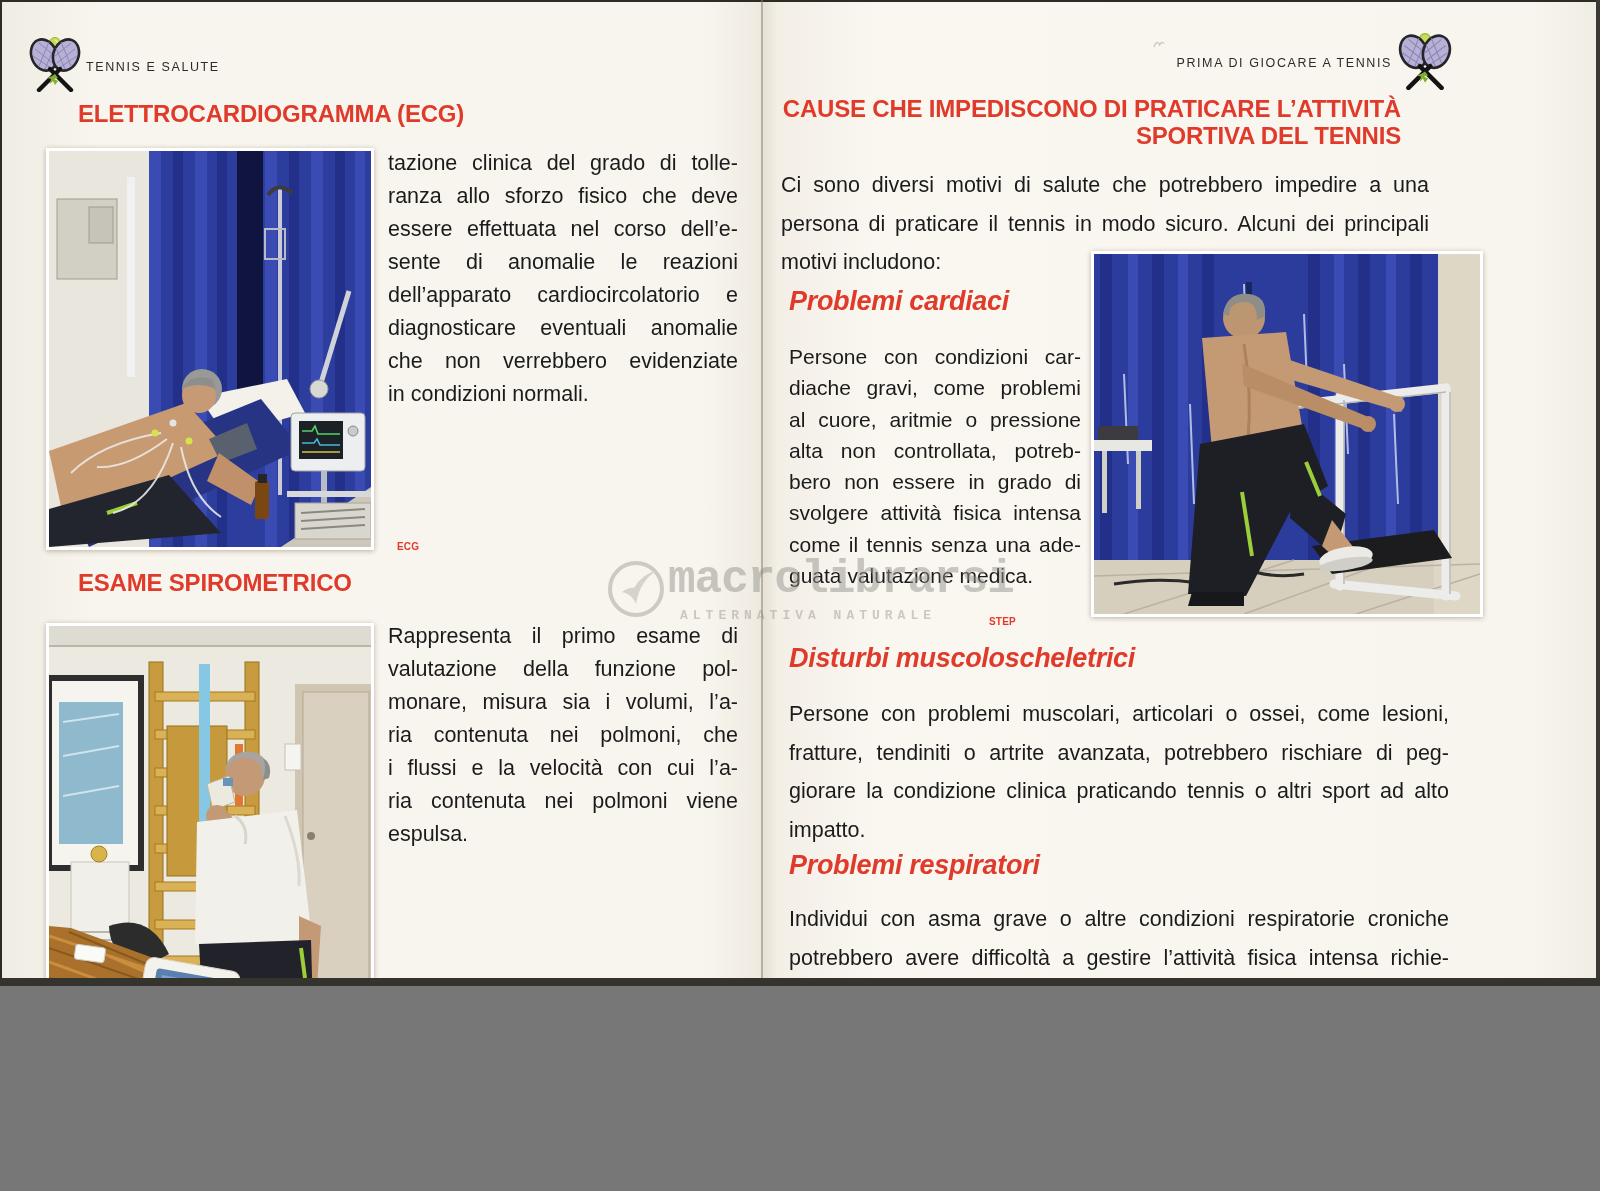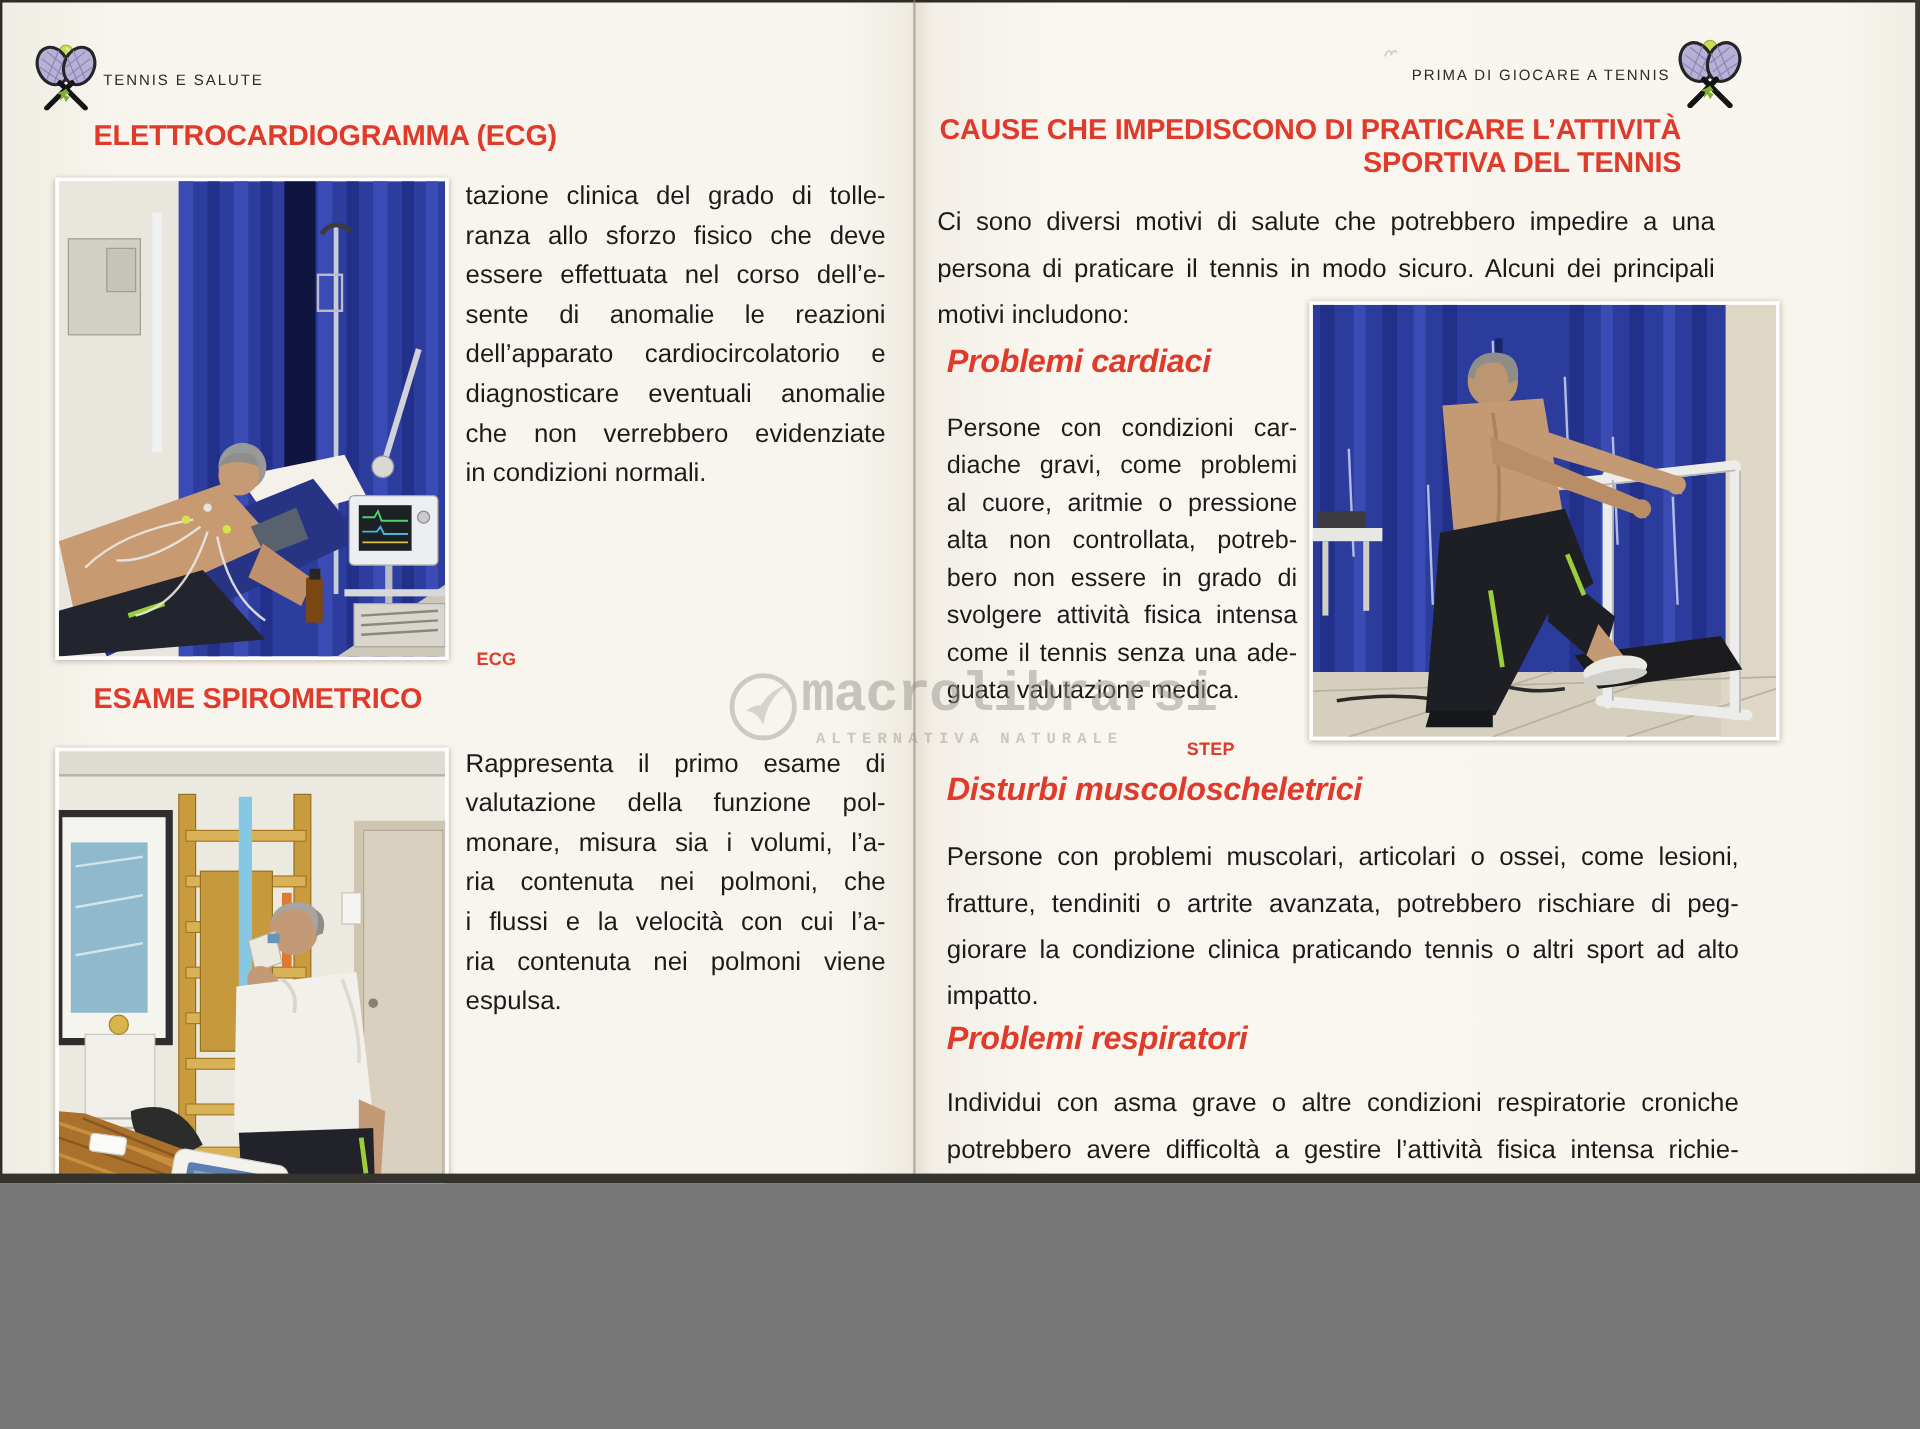--- a/index.html
+++ b/index.html
@@ -13,21 +13,21 @@
   .right-edge{position:absolute;top:0;bottom:0;right:0;width:4px;background:#3a3933;}
   .spine-line{position:absolute;top:0;bottom:0;left:761px;width:2px;background:rgba(140,130,110,.55);}
   .hdr-label{position:absolute;font-size:12.5px;letter-spacing:1.6px;color:#2b2b28;font-weight:500;white-space:nowrap;}
   .h1{position:absolute;font-weight:bold;color:#e03a2a;font-size:24px;letter-spacing:-.2px;white-space:nowrap;}
   .h1.multi{white-space:normal;line-height:27px;width:620px;}
   .h2i{position:absolute;font-weight:bold;font-style:italic;color:#e03a2a;font-size:27px;white-space:nowrap;letter-spacing:-.3px;}
   .para{position:absolute;color:#1b1b1b;}
   .jl .ln{text-align:justify;text-align-last:justify;}
   .jl .ln.last{text-align-last:left;}
   .plain .ln{text-align:right;}
-  .cap{position:absolute;font-size:15px;font-weight:bold;color:#e03a2a;letter-spacing:.2px;white-space:nowrap;}
+  .cap{position:absolute;font-size:10px;font-weight:bold;color:#e03a2a;letter-spacing:.2px;white-space:nowrap;}
   .photo{position:absolute;background:#fff;padding:3px;box-shadow:0 1px 5px rgba(90,75,50,.4);}
   .photo svg{display:block;}
   .pageno{position:absolute;font-size:21px;font-weight:bold;color:#121212;}
   .wm{position:absolute;left:604px;top:552px;width:360px;height:88px;pointer-events:none;font-family:Liberation Mono, monospace;}
   .wm-text{position:absolute;left:64px;top:2px;font-size:46px;font-weight:600;color:rgba(148,147,140,.50);letter-spacing:-1px;}
   .wm-sub{position:absolute;left:76px;top:56px;font-size:13px;font-weight:bold;letter-spacing:5px;color:rgba(165,163,154,.55);}
   .pen-mark{position:absolute;left:1152px;top:38px;opacity:.5;}
   .icon{position:absolute;}
 </style>
 </head>

